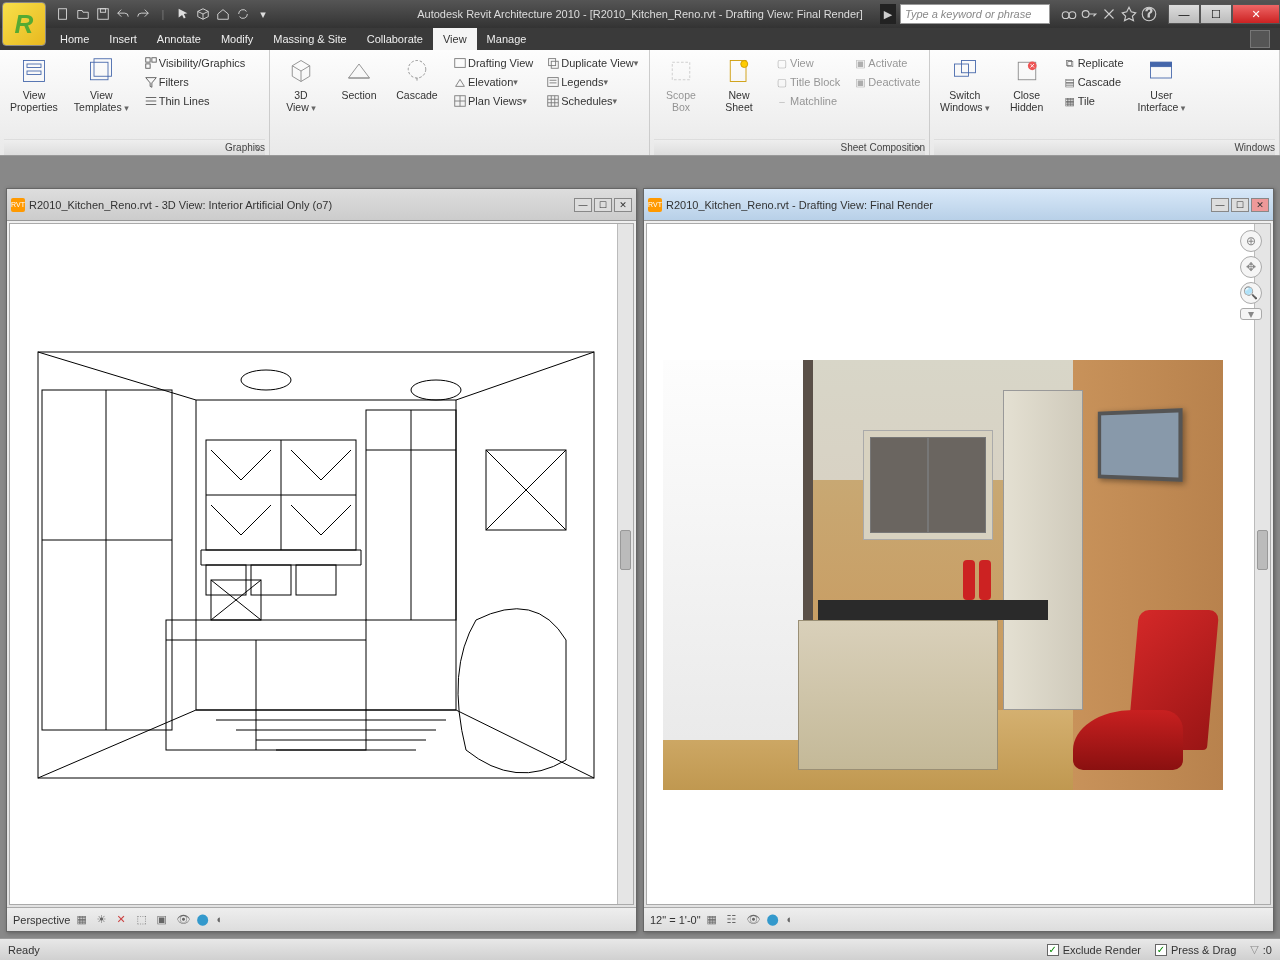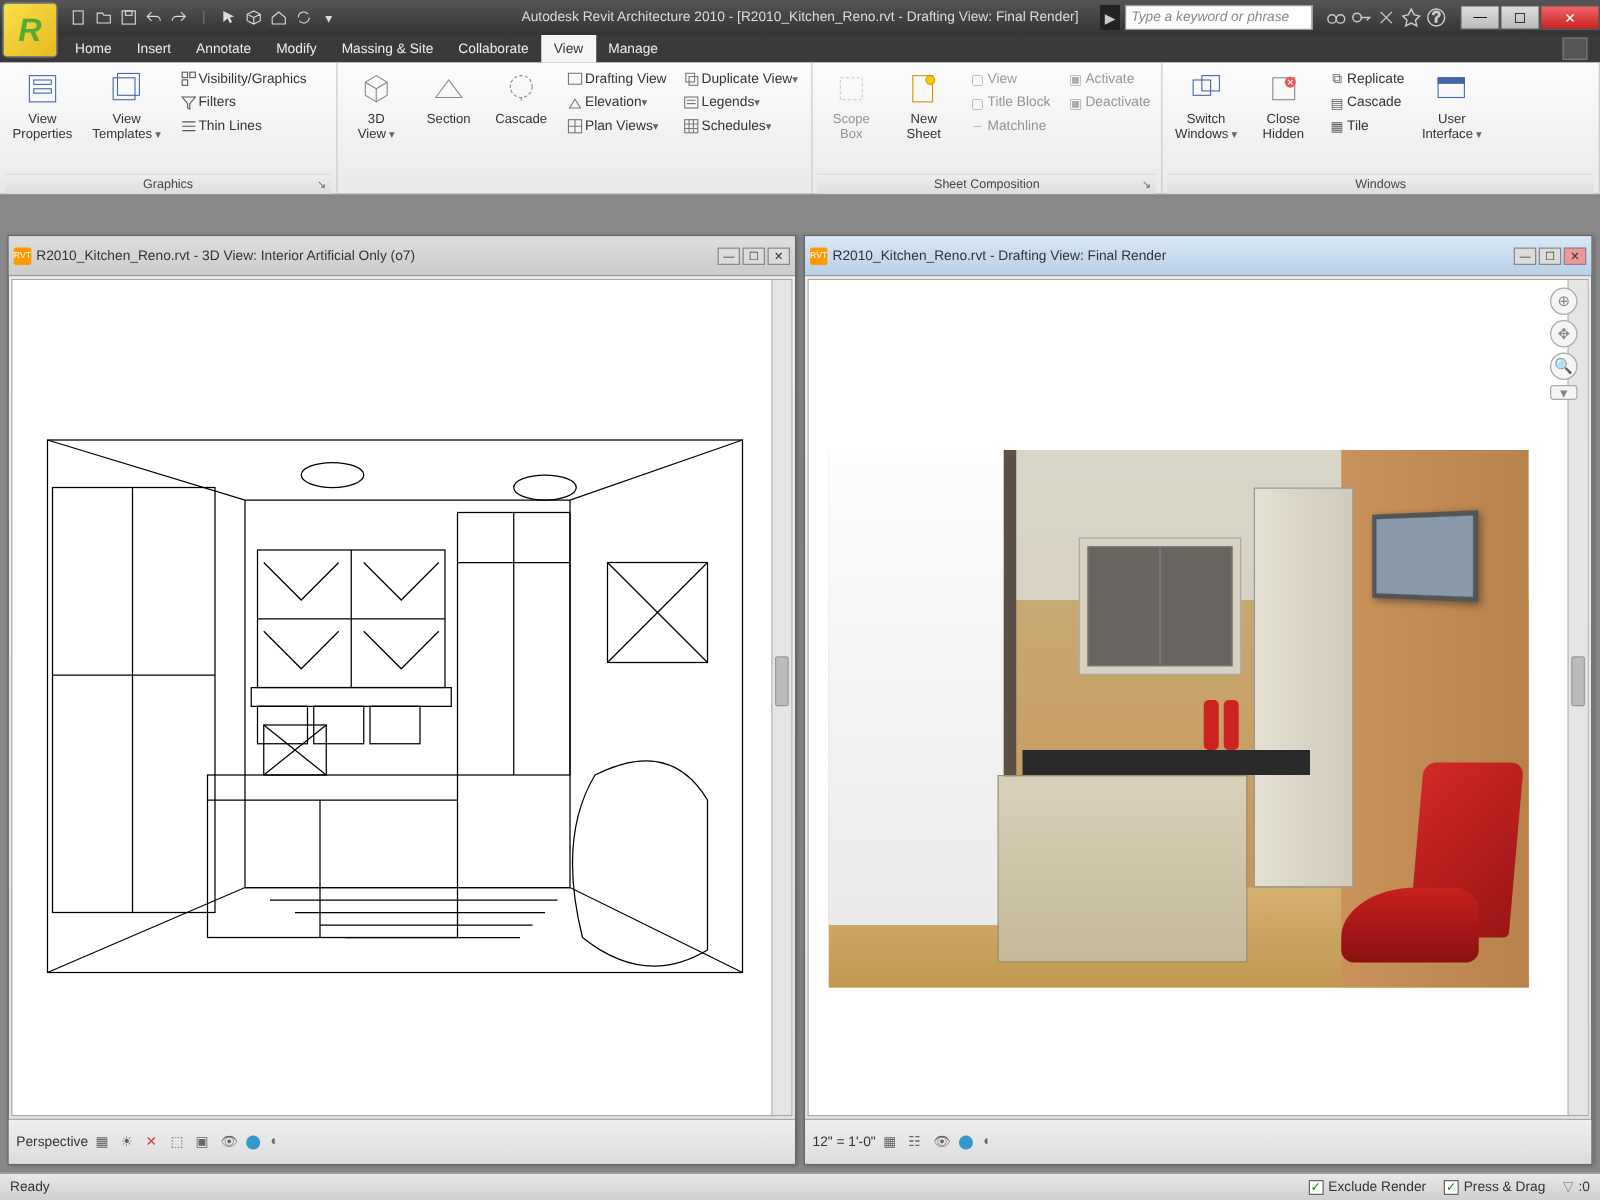--- a/index.html
+++ b/index.html
@@ -19,21 +19,21 @@
 .win-close { width:48px; background:linear-gradient(#e66,#c22); color:#fff; }
 .app-logo { width:44px; height:44px; background:linear-gradient(135deg,#f7e04a,#e8b820); border:1px solid #888; border-radius:4px; position:absolute; left:2px; top:2px; z-index:30; display:flex; align-items:center; justify-content:center; font-size:26px; font-weight:bold; font-style:italic; color:#5a3; cursor:pointer; }
 .menubar { height:22px; background:#3a3a3a; display:flex; align-items:stretch; padding-left:50px; }
 .menu-item { padding:0 10px; color:#eee; display:flex; align-items:center; cursor:pointer; }
 .menu-item.active { background:#f5f5f5; color:#333; }
 .quickmenu { margin-left:auto; display:flex; align-items:center; padding-right:10px; gap:6px; }
 .quickmenu-btn { width:20px; height:18px; background:#555; border:1px solid #777; cursor:pointer; }
 .ribbon { height:106px; background:linear-gradient(#fdfdfd,#e9e9e9); border-bottom:1px solid #999; display:flex; }
 .panel { border-right:1px solid #ccc; display:flex; flex-direction:column; padding:2px 4px 0; }
 .panel-body { flex:1; display:flex; gap:4px; align-items:flex-start; }
-.panel-label { text-align:center; font-size:10px; color:#444; padding:2px 0; background:linear-gradient(#eee,#ddd); border-top:1px solid #ddd; position:relative;margin-top:20px; }
+.panel-label { text-align:right; font-size:10px; color:#444; padding:2px 0; background:linear-gradient(#eee,#ddd); border-top:1px solid #ddd; position:relative;margin-top:20px; }
 .panel-label-arrow::after { content:"↘"; position:absolute; right:4px; font-size:9px; color:#666; }
 .big-btn { display:flex; flex-direction:column; align-items:center; justify-content:center; padding:4px 6px; gap:3px; cursor:pointer; min-width:54px; }
 .big-btn.disabled { opacity:0.5; cursor:default; }
 .big-icon { width:30px; height:30px; display:flex; align-items:center; justify-content:center; color:#555; }
 .big-icon svg { width:28px; height:28px; }
 .big-txt { text-align:center; font-size:10.5px; color:#333; line-height:1.15; }
 .small-col { display:flex; flex-direction:column; gap:1px; padding-top:2px; }
 .small-btn { display:flex; align-items:center; gap:0; padding:1px 4px; cursor:pointer; font-size:10.5px; color:#333; white-space:nowrap; }
 .small-btn.disabled { opacity:0.5; cursor:default; }
 .small-icn { width:16px; height:16px; display:flex; align-items:center; justify-content:center; color:#666; }
@@ -46,21 +46,21 @@
 .doc-title { height:32px; background:linear-gradient(#ddd,#ccc); border-bottom:1px solid #999; display:flex; align-items:center; padding:0 4px; gap:4px; font-size:10.5px; color:#333; }
 .doc.active .doc-title { background:linear-gradient(#d8e8f8,#b8d0e8); }
 .doc-title-icn { width:14px; height:14px; background:#f90; border-radius:2px; font-size:7px; color:#fff; display:flex; align-items:center; justify-content:center; }
 .doc-title-btns { margin-left:auto; display:flex; gap:2px; }
 .doc-tbtn { width:18px; height:14px; border:1px solid #888; background:#ddd; font-size:9px; display:flex; align-items:center; justify-content:center; cursor:pointer; }
 .doc-tbtn.cls { background:#e99; }
 .doc-body { flex:1; background:#fff; position:relative; margin:2px; border:1px solid #aaa; overflow:hidden; }
 .vscroll { position:absolute; right:0; top:0; bottom:0; width:16px; background:#e5e5e5; border-left:1px solid #bbb; }
 .vscroll-thumb { position:absolute; left:2px; right:2px; top:45%; height:40px; background:#bbb; border:1px solid #999; border-radius:2px; }
 .canvas { position:absolute; left:6px; top:6px; right:22px; bottom:6px; }
-.doc-status { height:36px; background:linear-gradient(#eee,#ddd); border-top:1px solid #aaa; display:flex; align-items:center; padding:0 6px; gap:6px; font-size:10px; color:#333; }
+.doc-status { height:24px; background:linear-gradient(#eee,#ddd); border-top:1px solid #aaa; display:flex; align-items:center; padding:0 6px; gap:6px; font-size:10px; color:#333; }
 .ds-icn { width:14px; height:14px; color:#666; cursor:pointer; }
 .statusbar { position:absolute; bottom:0; left:0; right:0; height:22px; background:linear-gradient(#e8e8e8,#d0d0d0); border-top:1px solid #999; display:flex; align-items:center; padding:0 8px; font-size:11px; color:#333;gap:24px; }
 .status-right { margin-left:auto; display:flex; align-items:center; gap:14px; }
 .chk { display:flex; align-items:center; gap:4px; }
 .chk-box { width:12px; height:12px; border:1px solid #666; background:#fff; display:flex; align-items:center; justify-content:center; color:#080; font-size:10px; }
 .viewcube { position:absolute; right:30px; top:40px; width:90px; height:70px; }
 .navwheel { position:absolute; right:6px; top:6px; width:26px; display:flex; flex-direction:column; gap:4px; align-items:center; }
 .nav-btn { width:22px; height:22px; border:1px solid #aaa; border-radius:11px; background:#f5f5f5; color:#888; display:flex; align-items:center; justify-content:center; font-size:12px; cursor:pointer; }
 
 .wf-room { position:absolute; left:20px; top:120px; width:560px; height:430px; }

